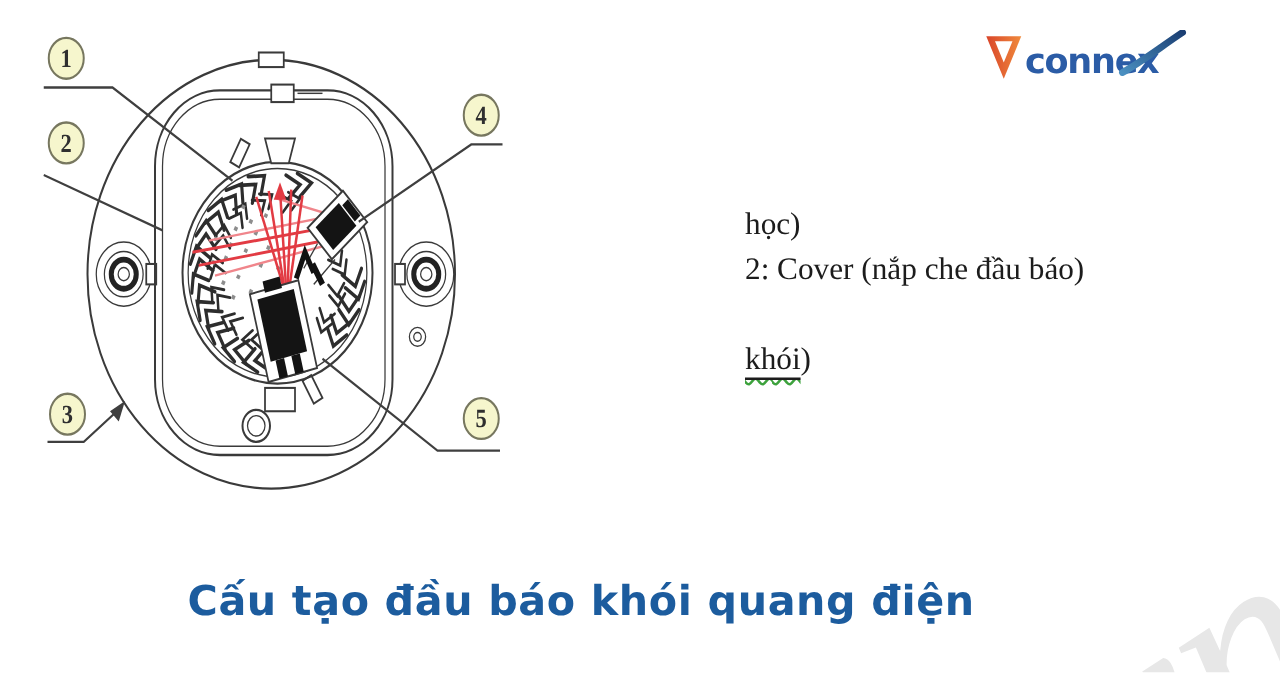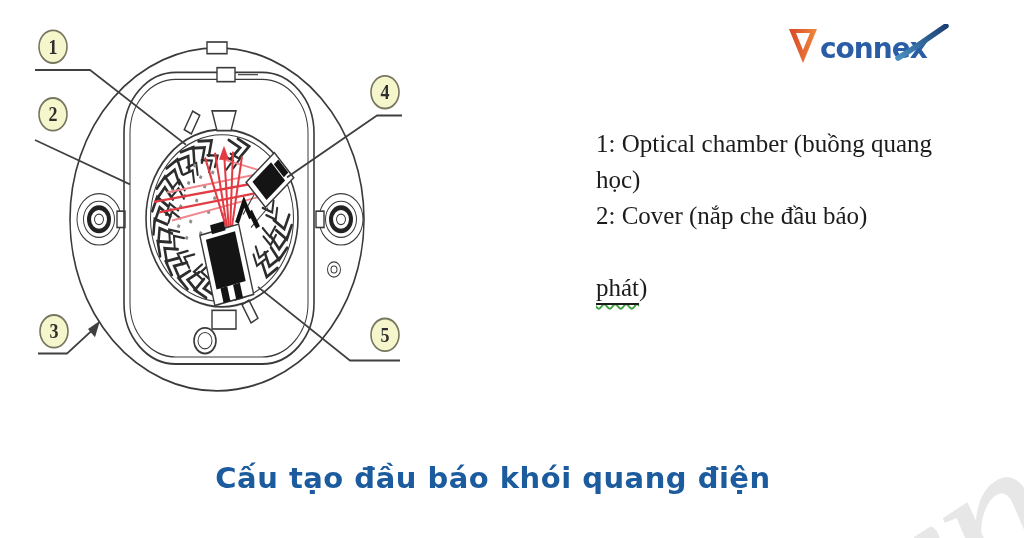--- a/index.html
+++ b/index.html
@@ -27,23 +27,23 @@
   .legend{position:absolute;left:596px;top:126px;color:#1c1c1c;
           font-family:"Liberation Serif","DejaVu Serif",serif;
           font-size:25px;line-height:36px;}
   .legend-line{white-space:nowrap;}
   .legend-item.gap{margin-top:7px;}
   .wavy{text-decoration-line:underline;text-decoration-style:wavy;
         text-decoration-color:#3da23d;text-decoration-thickness:1.5px;text-underline-offset:7px;}
   .solid-ul{text-decoration-line:underline;text-decoration-thickness:1.5px;}
 
   
-  .caption{position:absolute;left:150px;top:461px;width:686px;text-align:center;
+  .caption{position:absolute;left:150px;top:461px;width:686px;
            font-family:"DejaVu Sans","Liberation Sans",sans-serif;
-           font-size:29px;font-weight:700;color:#1c5c9e;letter-spacing:0.5px;}
+           font-size:33px;font-weight:700;color:#1c5c9e;letter-spacing:0.5px;}
 
   
   .watermark{position:absolute;right:-30px;bottom:-130px;
              font-family:"Liberation Serif","DejaVu Serif",serif;
              font-style:italic;font-size:215px;color:#e7e7e7;
              transform:rotate(-33deg);user-select:none;pointer-events:none;}
 </style>
 </head>
 <body>
 
@@ -232,29 +232,29 @@
       <text class="callout-num" x="385" y="145">4</text>
     </g>
     <g>
       <circle class="callout-circle" cx="385" cy="347" r="14"></circle>
       <text class="callout-num" x="385" y="353">5</text>
     </g>
   </svg>
 
   <div class="legend">
     <div class="legend-item">
-      <span class="legend-line">1: Optical chamber (buồng quang</span><br>
+      <br>
       <span class="legend-line">học)</span>
     </div>
     <div class="legend-item">
       <span class="legend-line">2: Cover (nắp che đầu báo)</span>
     </div>
     <div class="legend-item">
       <br>
-      <span class="legend-line wavy"><span class="solid-ul">phát</span></span><span class="legend-line">)</span>
+      <span class="legend-line wavy"><span class="solid-ul">khói</span></span><span class="legend-line">)</span>
     </div>
   </div>
 
   <div class="caption">Cấu tạo đầu báo khói quang điện</div>
 
   <div class="watermark">vn</div>
 
 </div>
 
 </body></html>

